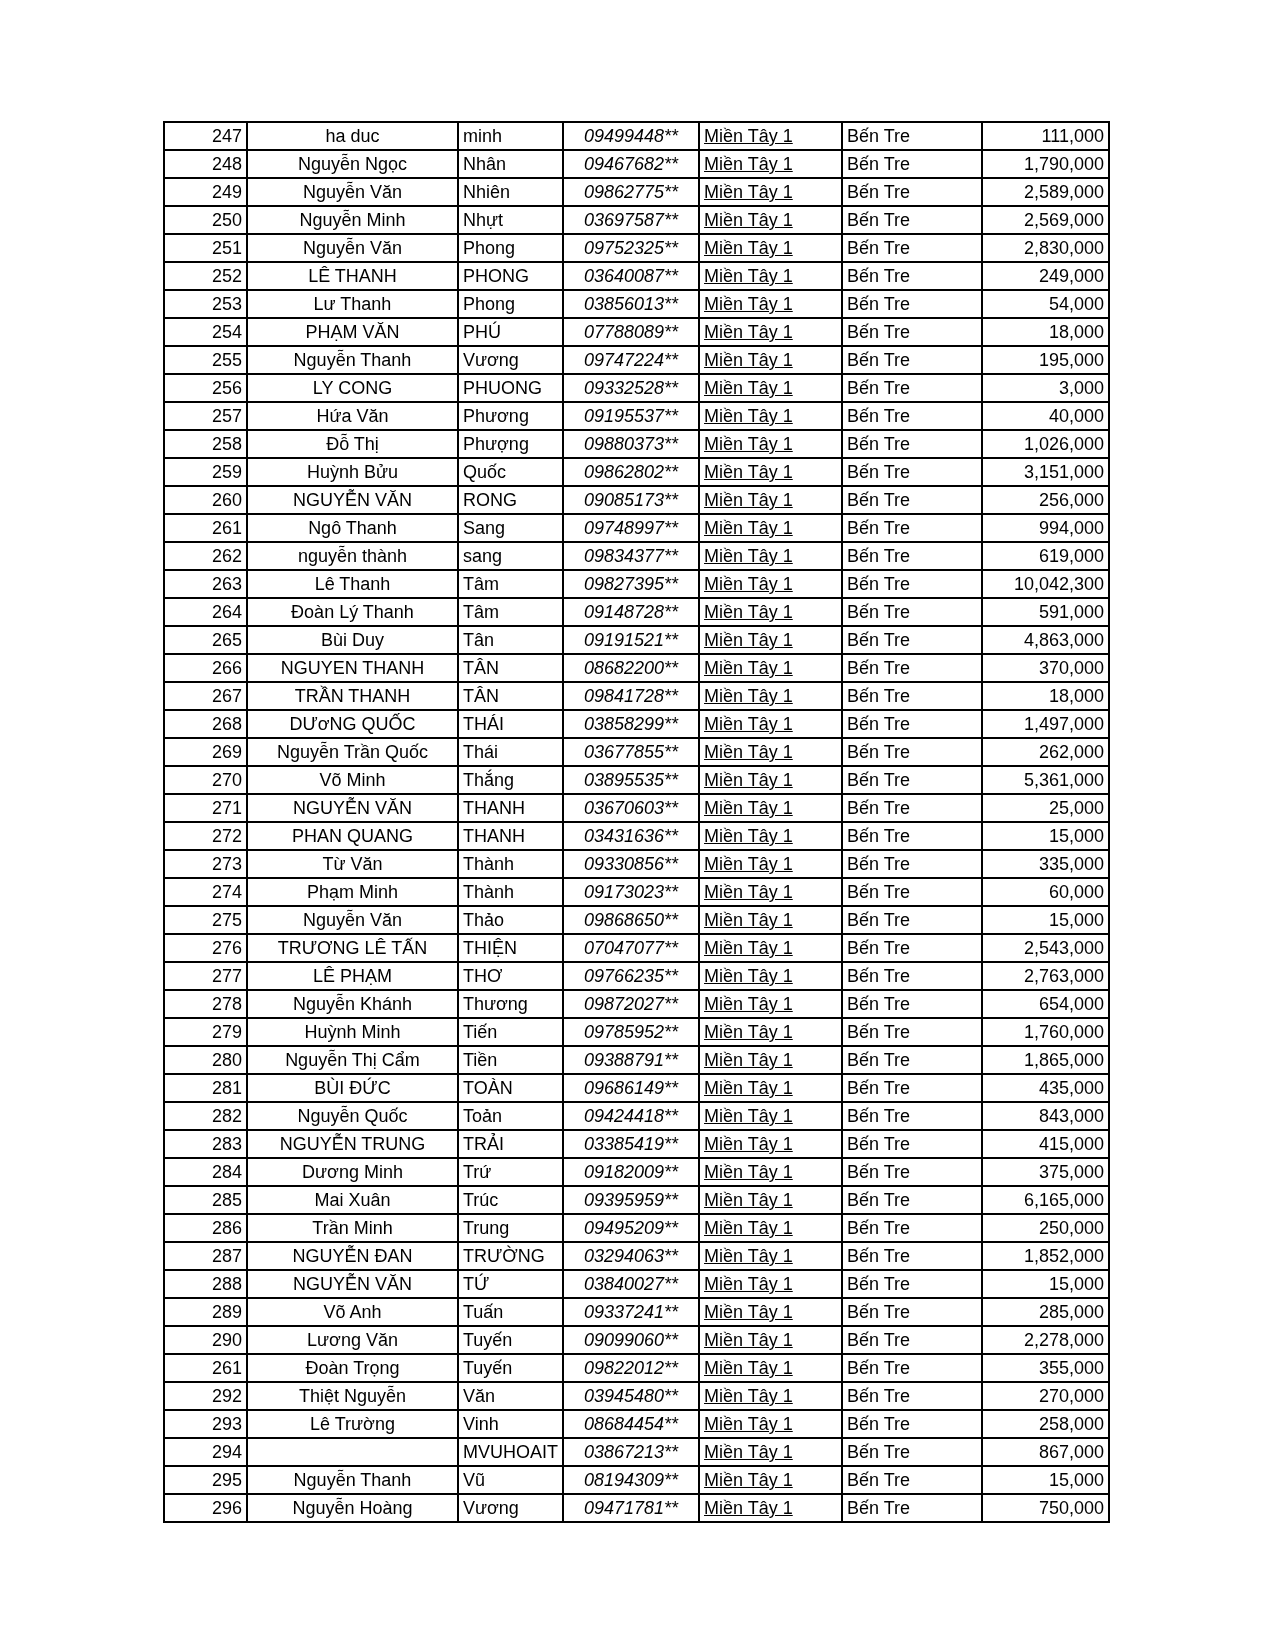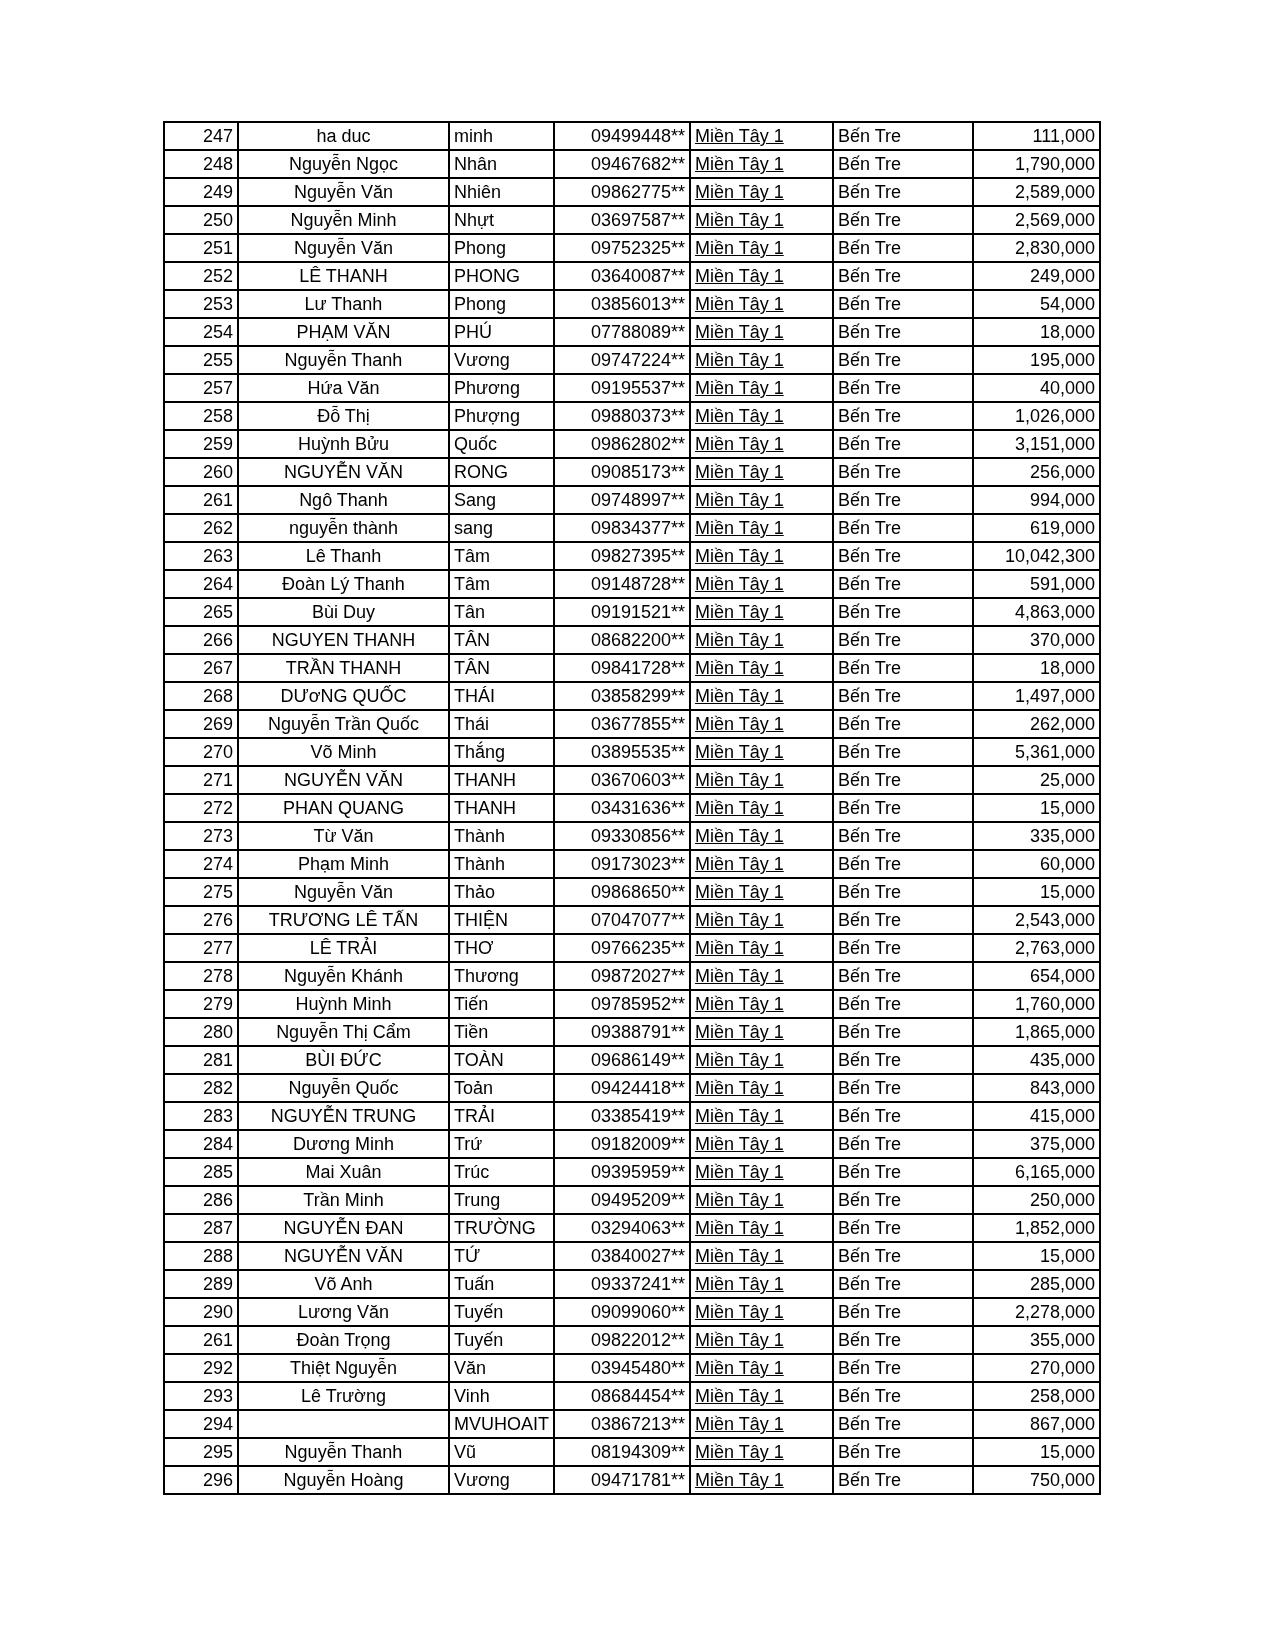--- a/index.html
+++ b/index.html
@@ -27,32 +27,32 @@
     border: 2px solid #000000;
     height: 26.2px;
     font-size: 18px;
     line-height: 26px;
     padding: 0 4px;
     white-space: nowrap;
     overflow: hidden;
     box-sizing: border-box;
     color: #000000;
   }
-  .col-no        { width: 74px;  }
+  .col-no        { width: 83px;  }
   .col-first_name{ width: 211px; }
   .col-last_name { width: 99px;  }
   .col-phone     { width: 136px; }
   .col-region    { width: 143px; text-decoration: underline; }
   .col-province  { width: 140px; }
   .col-amount    { width: 127px; }
 
   td.col-no        { text-align: right;  padding-right: 3px; }
   td.col-first_name{ text-align: center; padding: 0 2px; }
   td.col-last_name { text-align: left; padding: 0 1px; }
-  td.col-phone     { text-align: right; padding: 0 2px; }
+  td.col-phone     { text-align: center; padding: 0 2px; font-style: italic; }
   td.col-region    { text-align: left;   padding-left: 5px; }
   td.col-province  { text-align: left;   padding-left: 5px; }
   td.col-amount    { text-align: right;  padding-right: 8px; }
 </style>
 </head>
 <body>
 
 <div class="page">
   <table class="roster">
     <colgroup>
@@ -140,20 +140,29 @@
         <tr>
           <td class="col-no">255</td>
           <td class="col-first_name">Nguyễn Thanh</td>
           <td class="col-last_name">Vương</td>
           <td class="col-phone">09747224**</td>
           <td class="col-region">Miền Tây 1</td>
           <td class="col-province">Bến Tre</td>
           <td class="col-amount">195,000</td>
         </tr>
         <tr>
+          <td class="col-no">256</td>
+          <td class="col-first_name">LY CONG</td>
+          <td class="col-last_name">PHUONG</td>
+          <td class="col-phone">09332528**</td>
+          <td class="col-region">Miền Tây 1</td>
+          <td class="col-province">Bến Tre</td>
+          <td class="col-amount">3,000</td>
+        </tr>
+        <tr>
           <td class="col-no">257</td>
           <td class="col-first_name">Hứa Văn</td>
           <td class="col-last_name">Phương</td>
           <td class="col-phone">09195537**</td>
           <td class="col-region">Miền Tây 1</td>
           <td class="col-province">Bến Tre</td>
           <td class="col-amount">40,000</td>
         </tr>
         <tr>
           <td class="col-no">258</td>
@@ -321,21 +330,21 @@
           <td class="col-no">276</td>
           <td class="col-first_name">TRƯƠNG LÊ TẤN</td>
           <td class="col-last_name">THIỆN</td>
           <td class="col-phone">07047077**</td>
           <td class="col-region">Miền Tây 1</td>
           <td class="col-province">Bến Tre</td>
           <td class="col-amount">2,543,000</td>
         </tr>
         <tr>
           <td class="col-no">277</td>
-          <td class="col-first_name">LÊ TRẢI</td>
+          <td class="col-first_name">LÊ PHẠM</td>
           <td class="col-last_name">THƠ</td>
           <td class="col-phone">09766235**</td>
           <td class="col-region">Miền Tây 1</td>
           <td class="col-province">Bến Tre</td>
           <td class="col-amount">2,763,000</td>
         </tr>
         <tr>
           <td class="col-no">278</td>
           <td class="col-first_name">Nguyễn Khánh</td>
           <td class="col-last_name">Thương</td>

